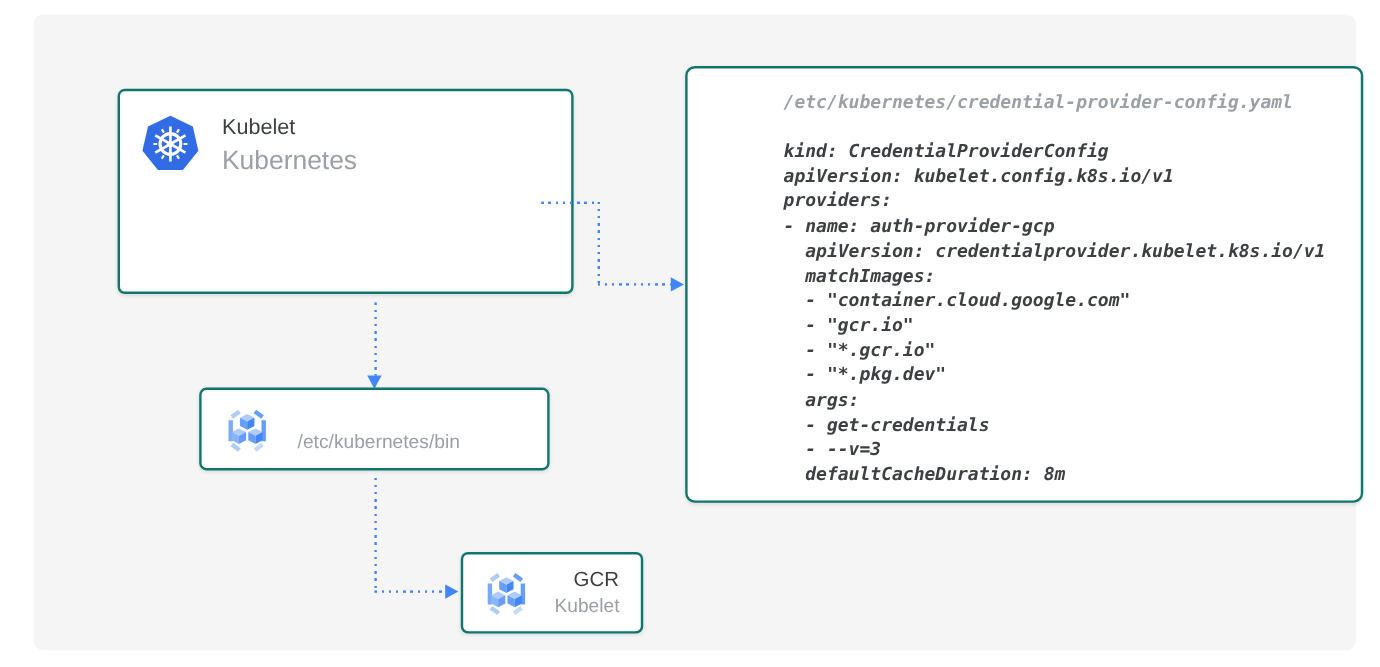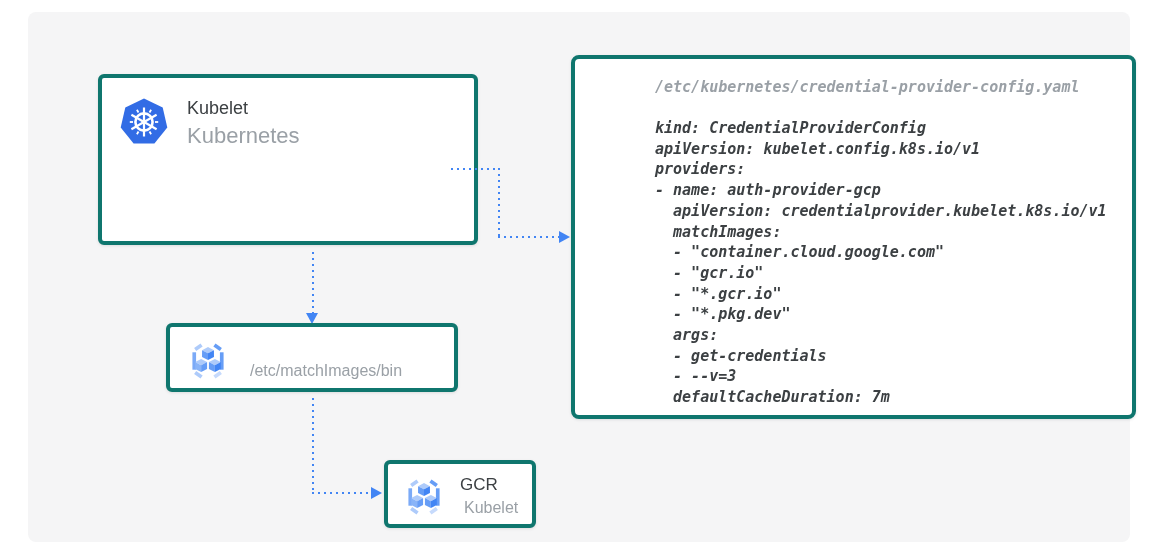--- a/index.html
+++ b/index.html
@@ -6,21 +6,21 @@
   html, body { width: 1150px; height: 556px; background: #ffffff; overflow: hidden; }
   body { font-family: "Liberation Sans", sans-serif; position: relative; }
 
   .panel {
     position: absolute; left: 28px; top: 12px; width: 1102px; height: 530px;
     background: #f5f5f6; border-radius: 8px;
   }
 
   .card {
     position: absolute; background: #ffffff;
-    border: 4px solid #0f766e; border-radius: 6px;
+    border: 2px solid #0f766e; border-radius: 6px;
     box-shadow: 0 1px 3px rgba(60,64,67,0.13);
   }
 
   .card-kubelet { left: 70px; top: 62px; width: 380px; height: 171px; }
   .card-auth    { left: 138px; top: 311px; width: 292px; height: 69px; }
   .card-gcr     { left: 356px; top: 448px; width: 152px; height: 68px; }
   .card-code    { left: 543px; top: 43px; width: 565px; height: 364px; border-radius: 8px; }
 
   .node-icon { position: absolute; }
   .icon-k8s  { left: 18px; top: 19px; width: 48px; height: 48px; }
@@ -33,21 +33,21 @@
   .card-kubelet .node-title    { left: 85px; top: 20px; }
   .card-kubelet .node-subtitle { left: 85px; top: 45px; }
   .kubelet-flags {
     position: absolute; left: 85px; top: 83px;
     font-size: 16px; line-height: 28px; color: #80868b; white-space: pre-line;
   }
 
   .card-auth .node-title    { left: 80px; top: 11px; font-size: 17px; }
   .card-auth .node-subtitle { left: 80px; top: 35px; font-size: 16px; }
 
-  .card-gcr .node-title    { left: 72px; top: 11px; font-size: 17px; }
+  .card-gcr .node-title    { left: 92px; top: 11px; font-size: 17px; }
   .card-gcr .node-subtitle { left: 76px; top: 35px; font-size: 16px; }
 
   .code-filename {
     position: absolute; left: 80px; top: 19px;
     font-family: "DejaVu Sans Mono", monospace;
     font-style: italic; font-weight: bold;
     font-size: 15px; color: #9aa0a6; white-space: pre;
   }
   .code-body {
     position: absolute; left: 80px; top: 59px;
@@ -135,21 +135,21 @@
         <polygon points="17.5,12.2 24,15.5 24,23 17.5,19.6" fill="#669df6"></polygon>
         <polygon points="30.5,12.2 24,15.5 24,23 30.5,19.6" fill="#4285f4"></polygon>
         <polygon points="16.5,21.8 23,25.2 16.5,28.5 10,25.2" fill="#aecbfa"></polygon>
         <polygon points="10,25.2 16.5,28.5 16.5,36 10,32.6" fill="#89b4f8"></polygon>
         <polygon points="23,25.2 16.5,28.5 16.5,36 23,32.6" fill="#669df6"></polygon>
         <polygon points="31.5,21.8 38,25.2 31.5,28.5 25,25.2" fill="#aecbfa"></polygon>
         <polygon points="25,25.2 31.5,28.5 31.5,36 25,32.6" fill="#669df6"></polygon>
         <polygon points="38,25.2 31.5,28.5 31.5,36 38,32.6" fill="#4285f4"></polygon>
       </g>
     </svg>
-    <div class="node-subtitle">/etc/matchImages/bin</div>
+    <div class="node-subtitle">/etc/kubernetes/bin</div>
   </div>
 
   <div class="dot-v seg-a3v"></div>
   <div class="dot-h seg-a3h"></div>
   <div class="arrow-right head-a3"></div>
 
   <div class="card card-gcr">
     <svg class="node-icon icon-gcr-xs" viewBox="0 0 48 48">
       <g fill="none" stroke-linecap="butt" stroke-width="4">
         <path d="M17 6.5 L10 11.5" stroke="#aecbfa"></path>
@@ -183,16 +183,16 @@
 - name: auth-provider-gcp
   apiVersion: credentialprovider.kubelet.k8s.io/v1
   matchImages:
   - "container.cloud.google.com"
   - "gcr.io"
   - "*.gcr.io"
   - "*.pkg.dev"
   args:
   - get-credentials
   - --v=3
-  defaultCacheDuration: 7m</div>
+  defaultCacheDuration: 8m</div>
   </div>
 
 </div>
 
 </body></html>

